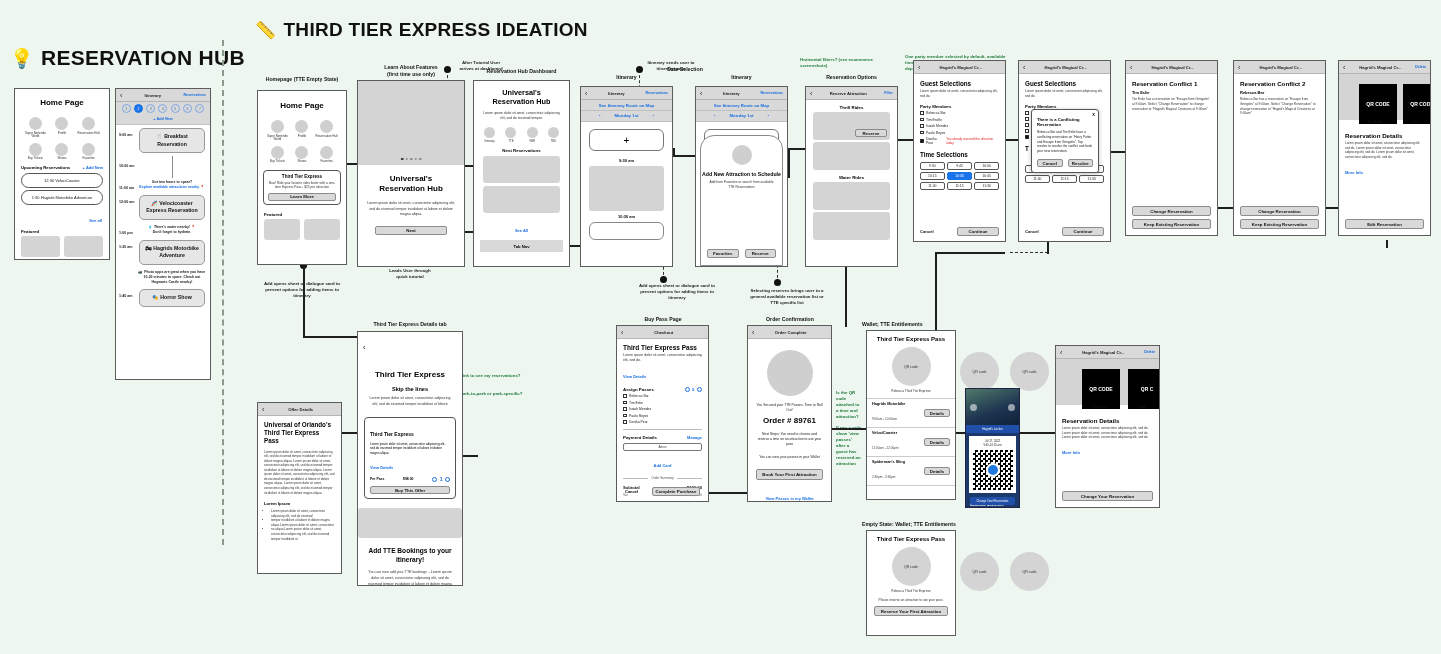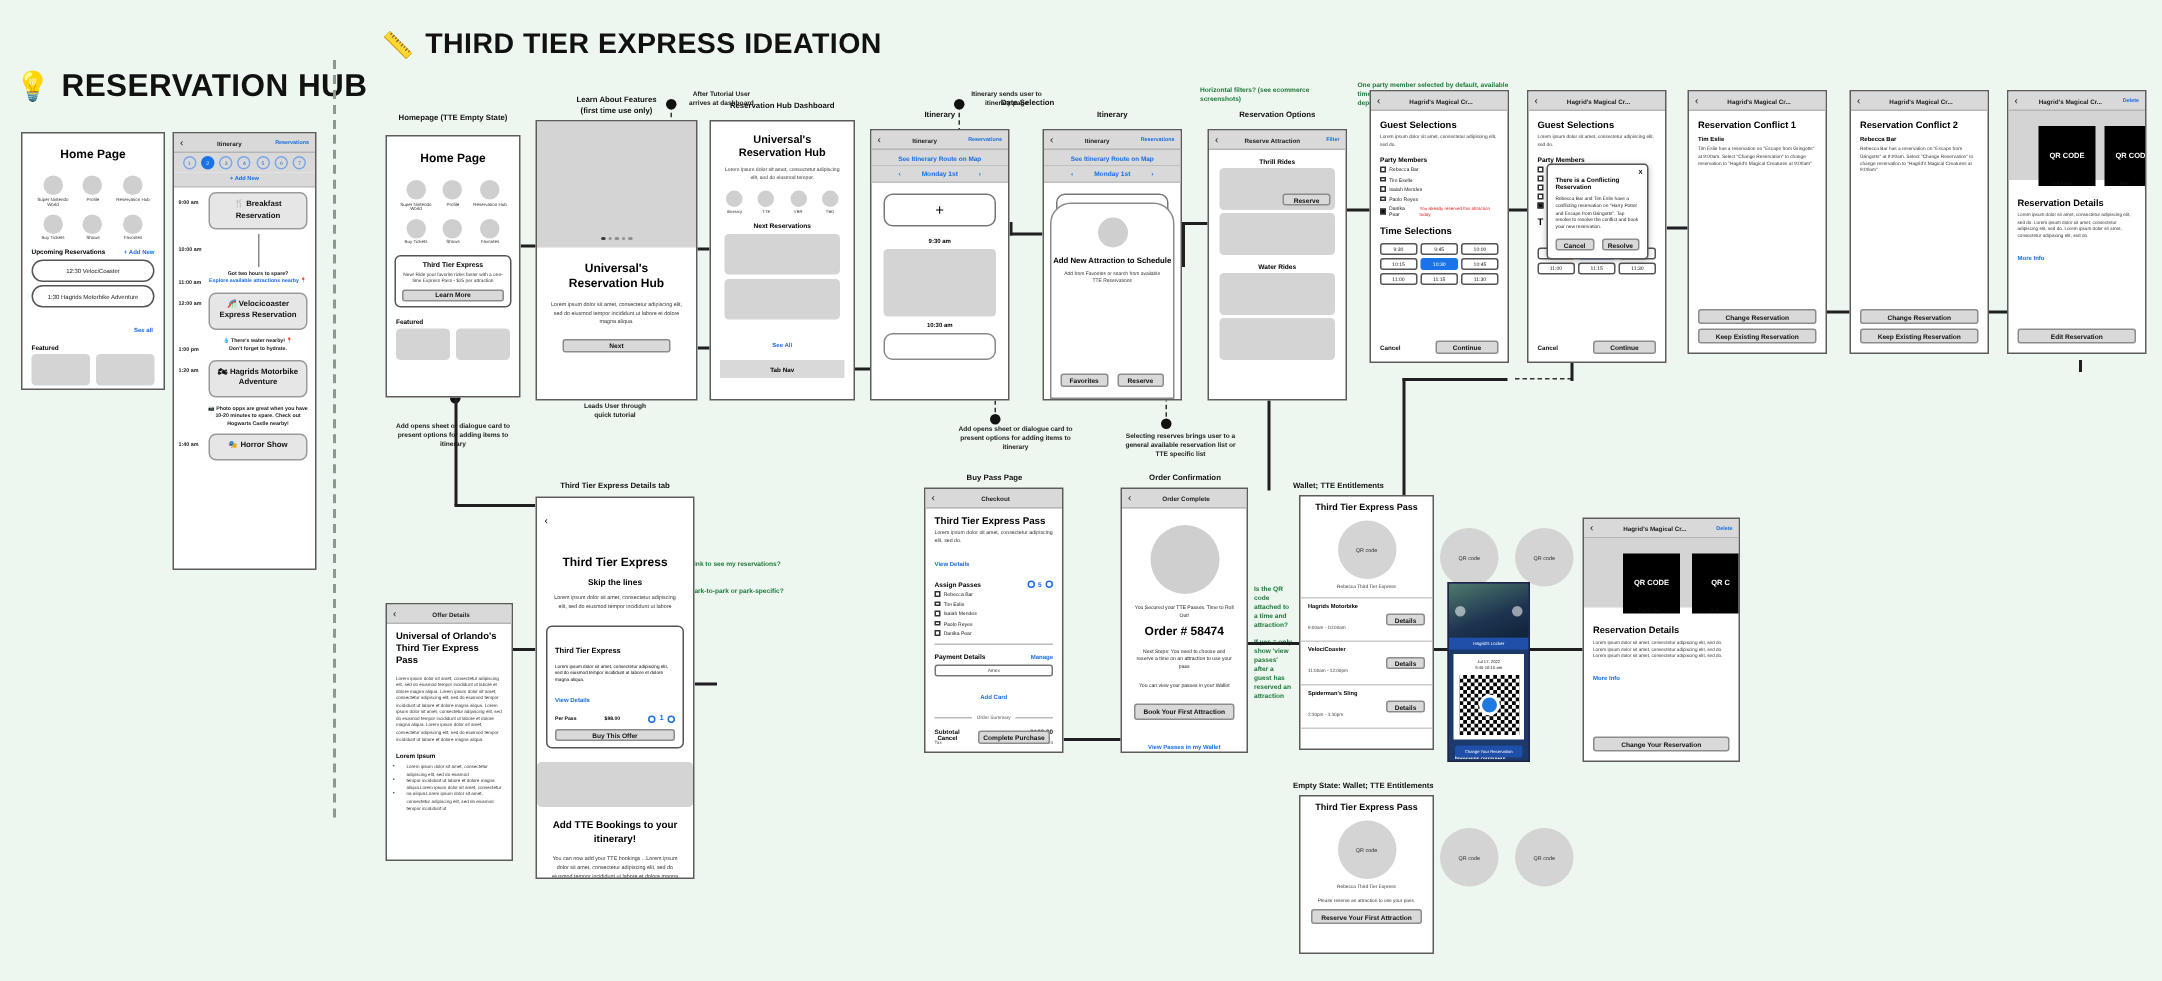--- a/index.html
+++ b/index.html
@@ -970,21 +970,21 @@
 
   <div class="phone" id="order">
     <div class="phone-bar">
       <span class="back">‹</span>
       <span class="ttl">Order Complete</span>
       <span class="act"></span>
     </div>
     <div class="oc-circle"></div>
     <div class="oc-body">
       <div class="sm">You Secured your TTE Passes. Time to Roll Out!</div>
-      <h3>Order # 58474</h3>
+      <h3>Order # 89761</h3>
       <div class="sm">Next Steps: You need to choose and reserve a time on an attraction to use your pass</div>
       <div class="sm">You can view your passes in your Wallet</div>
       <div class="btn">Book Your First Attraction</div>
       <div class="lk"><span class="lnk">View Passes in my Wallet</span></div>
     </div>
   </div>
 
   <div class="side-qr" style="left:960px;top:352px">
       <span>QR code</span>
     </div>

